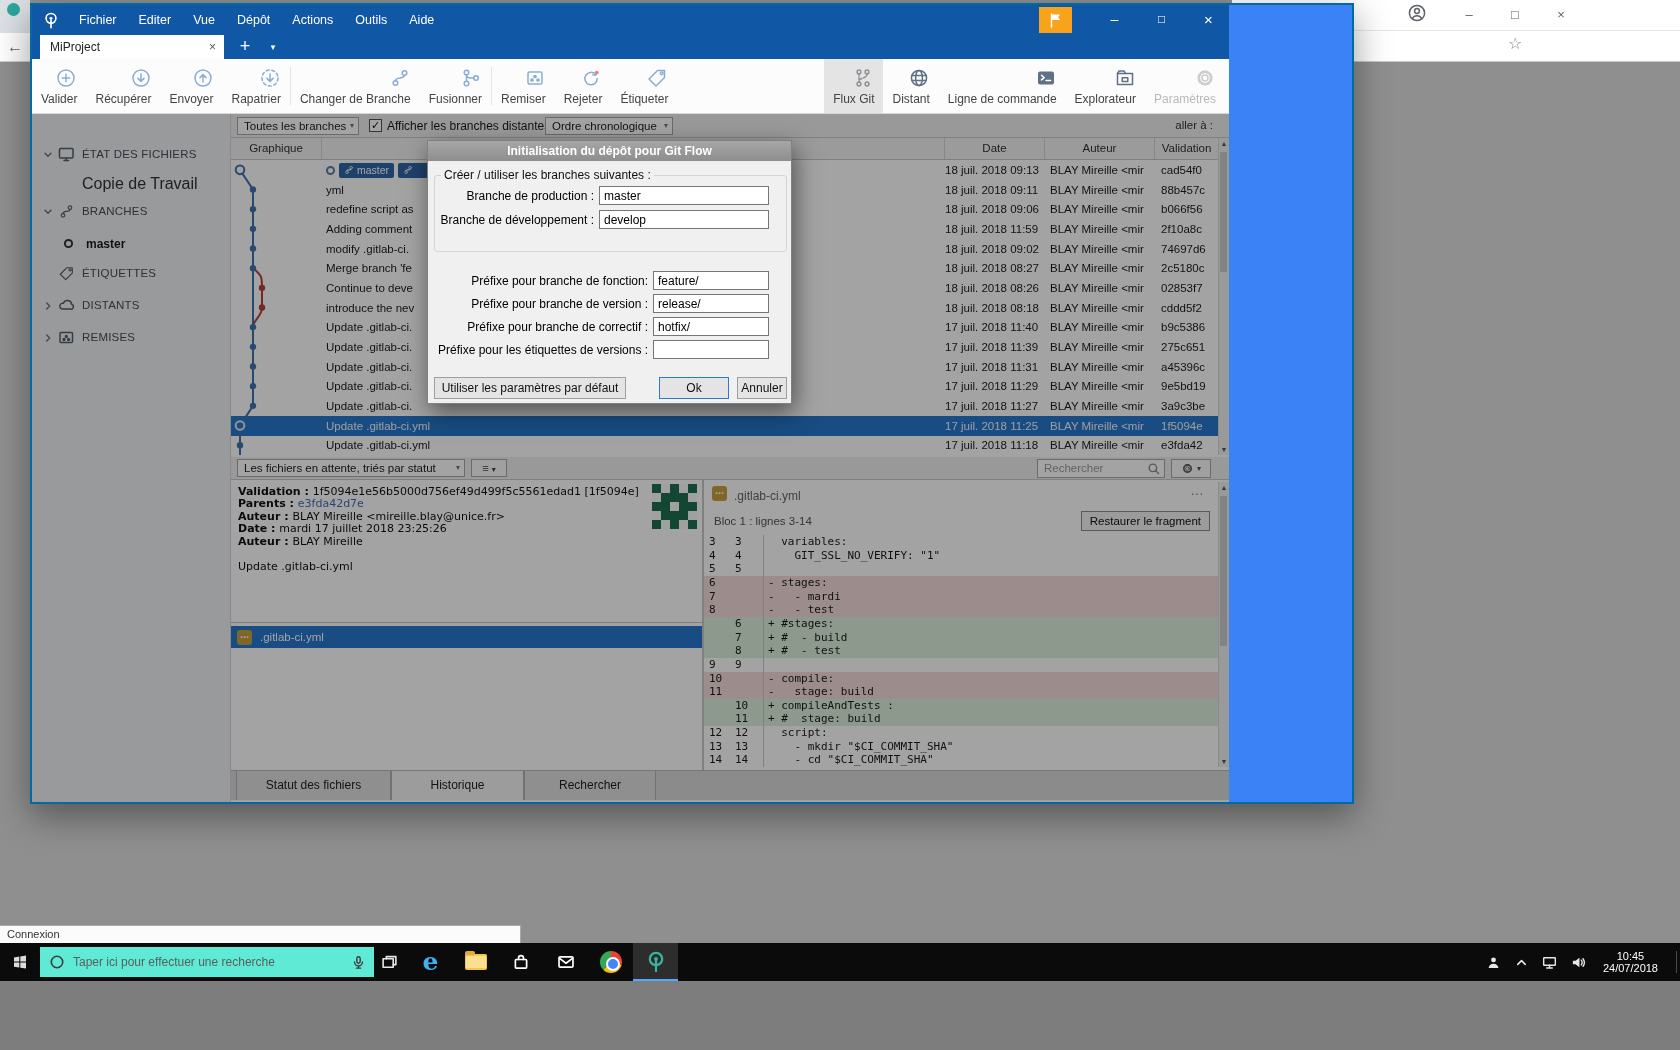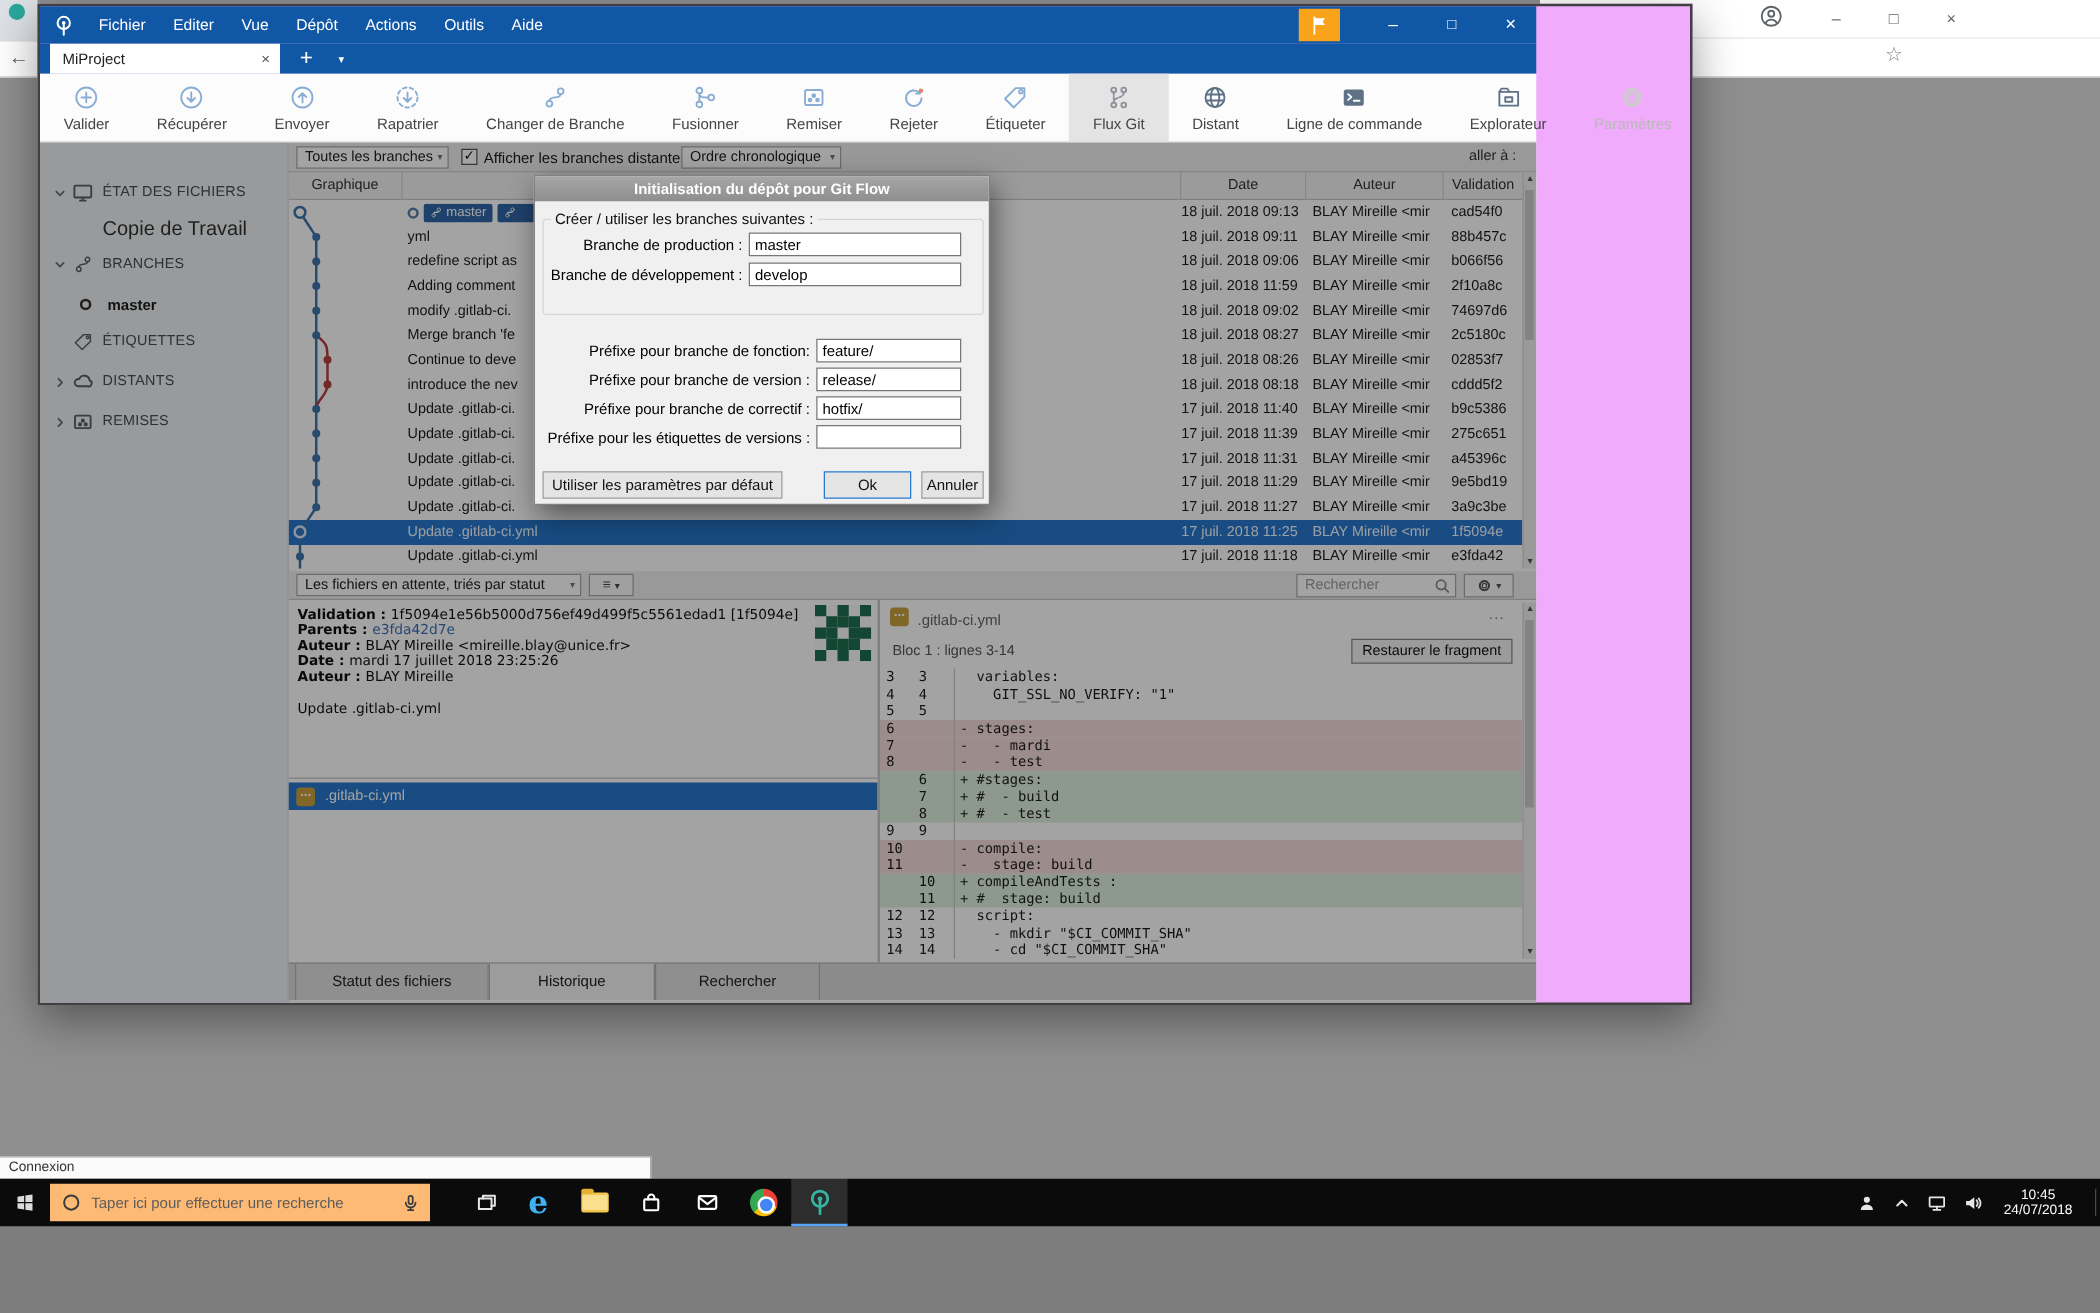--- a/index.html
+++ b/index.html
@@ -12,54 +12,54 @@
 #br-leftbar{position:absolute;left:0;top:33px;width:30px;height:29px;background:#fff;border-bottom:1px solid #cfcfcf;z-index:1;text-align:center;line-height:27px;font-size:16px;color:#5f6368}
 #br-right{position:absolute;left:1232px;top:0;width:448px;height:62px;background:#fff;border-bottom:1px solid #c9c9c9;z-index:1}
 #br-right .hline{position:absolute;left:0;top:30px;width:448px;height:1px;background:#e8e8e8}
 .brctl{position:absolute;top:4px;width:30px;height:22px;text-align:center;line-height:22px;font-size:13px;color:#5f6368}
 #br-star{position:absolute;left:276px;top:34px;font-size:16px;color:#80868b}
 
 #connexion{position:absolute;left:0;top:925px;width:521px;height:18px;background:#fbfbfb;border-top:1px solid #a9a9a9;border-right:1px solid #a9a9a9;font-size:11px;color:#333;line-height:16px;padding-left:7px;z-index:25}
 #understrip{position:absolute;left:0;top:981px;width:1680px;height:69px;background:#7d7d7d;z-index:2}
 #taskbar{position:absolute;left:0;top:943px;width:1680px;height:38px;background:#0b0b0b;z-index:30}
 #tb-start{position:absolute;left:0;top:0;width:40px;height:38px;display:flex;align-items:center;justify-content:center;color:#dcdcdc}
-#tb-search{position:absolute;left:40px;top:4px;width:304px;height:30px;background:#fdba74;display:flex;align-items:center}
+#tb-search{position:absolute;left:40px;top:4px;width:334px;height:30px;background:#5eead4;display:flex;align-items:center}
 #tb-search .ph{font-size:12px;color:#5d5d5d;margin-left:8px;white-space:nowrap}
 #tb-search .ring{margin-left:9px;color:#3c3c3c}
 #tb-search .mic{position:absolute;right:8px;color:#3c3c3c}
 #tb-view{position:absolute;left:370px;top:0;width:38px;height:38px;display:flex;align-items:center;justify-content:center;color:#e8e8e8}
 #tb-apps{position:absolute;left:408px;top:0;height:38px;display:flex}
 .tb-app{width:45px;height:38px;display:flex;align-items:center;justify-content:center;position:relative}
 .tb-app.active{background:rgba(255,255,255,.14);border-bottom:2px solid #58a6ff}
 .edge-e{color:#41b0f0;font-size:25px;font-weight:bold;font-family:"DejaVu Serif",serif;line-height:24px}
 .win-folder{width:22px;height:16px;background:#f3c64f;border-radius:2px;position:relative}
 .win-folder:before{content:"";position:absolute;left:0;top:-3px;width:10px;height:4px;background:#e4af31;border-radius:2px 2px 0 0}
 .win-folder:after{content:"";position:absolute;left:1px;top:2px;width:20px;height:12px;background:#fadf8e;border-radius:1px}
 .chrome-ball{width:22px;height:22px;border-radius:50%;background:conic-gradient(#ea4335 0 30%,#fbbc05 30% 62%,#34a853 62% 100%);position:relative}
 .chrome-ball:after{content:"";position:absolute;left:6px;top:6px;width:10px;height:10px;border-radius:50%;background:#4285f4;border:2px solid #fff}
 .st-ball{color:#36b5a2}
 .tray-i{color:#e6e6e6;margin:0 7px}
 #tb-clock{color:#fff;font-size:11px;line-height:12.5px;text-align:center;margin:0 10px}
 .sdesk{width:1px;height:22px;background:#4a4a4a;margin-left:8px;margin-right:3px}
 #tray{position:absolute;right:0;top:0;height:38px;display:flex;align-items:center}
 
-#stwin{position:absolute;left:30px;top:3px;width:1324px;height:801px;background:#f0abfc;border:2px solid #404040;box-shadow:0 12px 34px rgba(0,0,0,.4);z-index:5}
+#stwin{position:absolute;left:30px;top:3px;width:1324px;height:801px;background:#3b82f6;border:2px solid #0369a1;box-shadow:0 12px 34px rgba(0,0,0,.4);z-index:5}
 #titlebar{position:absolute;left:0;top:0;width:1197px;height:30px;background:var(--titlebar);display:flex;align-items:center}
 .menu-item{color:#fff;font-size:12.5px;padding:0 11px;line-height:30px}
 #st-logo{margin-left:10px;margin-right:8px;color:#fff}
 #flagbtn{position:absolute;left:1007px;top:2px;width:33px;height:26px;background:#f9a31a;display:flex;align-items:center;justify-content:center}
 .wctl{position:absolute;top:0;width:47px;height:30px;color:#fff;text-align:center;line-height:29px;font-size:14px}
 #w-min{left:1059px}#w-max{left:1106px;font-size:12px}#w-close{left:1153px;font-size:15px}
 #tabrow{position:absolute;left:0;top:30px;width:1197px;height:24px;background:var(--titlebar)}
 #rtab{position:absolute;left:8px;top:0;width:184px;height:24px;background:#fff;font-size:12px;color:#222;line-height:24px;padding-left:10px}
 #rtab .x{position:absolute;right:8px;color:#555;font-size:12px}
 #newtab{position:absolute;left:200px;top:0;width:26px;height:24px;color:#fff;font-size:18px;text-align:center;line-height:22px}
 #tabcaret{position:absolute;left:232px;top:0;width:18px;height:24px;color:#fff;font-size:9px;text-align:center;line-height:24px}
 #toolbar{position:absolute;left:0;top:54px;width:1197px;height:55px;background:#fcfcfc;border-bottom:1px solid #d8d8d8;display:flex;align-items:stretch}
-.tbtn{display:flex;flex-direction:column;align-items:center;justify-content:center;gap:3px;color:#444;font-size:12px;padding:0 19px;white-space:nowrap}
+.tbtn{display:flex;flex-direction:column;align-items:flex-end;justify-content:center;gap:3px;color:#444;font-size:12px;padding:0 9px;white-space:nowrap}
 .tbtn .ticon{color:#8aadd4}
 .grp-right .tbtn .ticon{color:#5e7186}
 .tbtn.active{background:#e4e4e4}.tbtn.active .ticon{color:#8d9299}
 .tbtn.disabled{color:#b9b9b9}.tbtn.disabled .ticon{color:#cccccc}
 .tsep{width:1px;height:38px;background:#e4e4e4;align-self:center}
 .tspacer{flex:1}
 .grp-right{display:flex;margin-right:4px}
 
 #sidebar{position:absolute;left:0;top:109px;width:199px;height:688px;background:#eef1f3;border-right:1px solid #d4d7d9}
 .sb-row{position:absolute;left:0;width:199px;height:20px}

